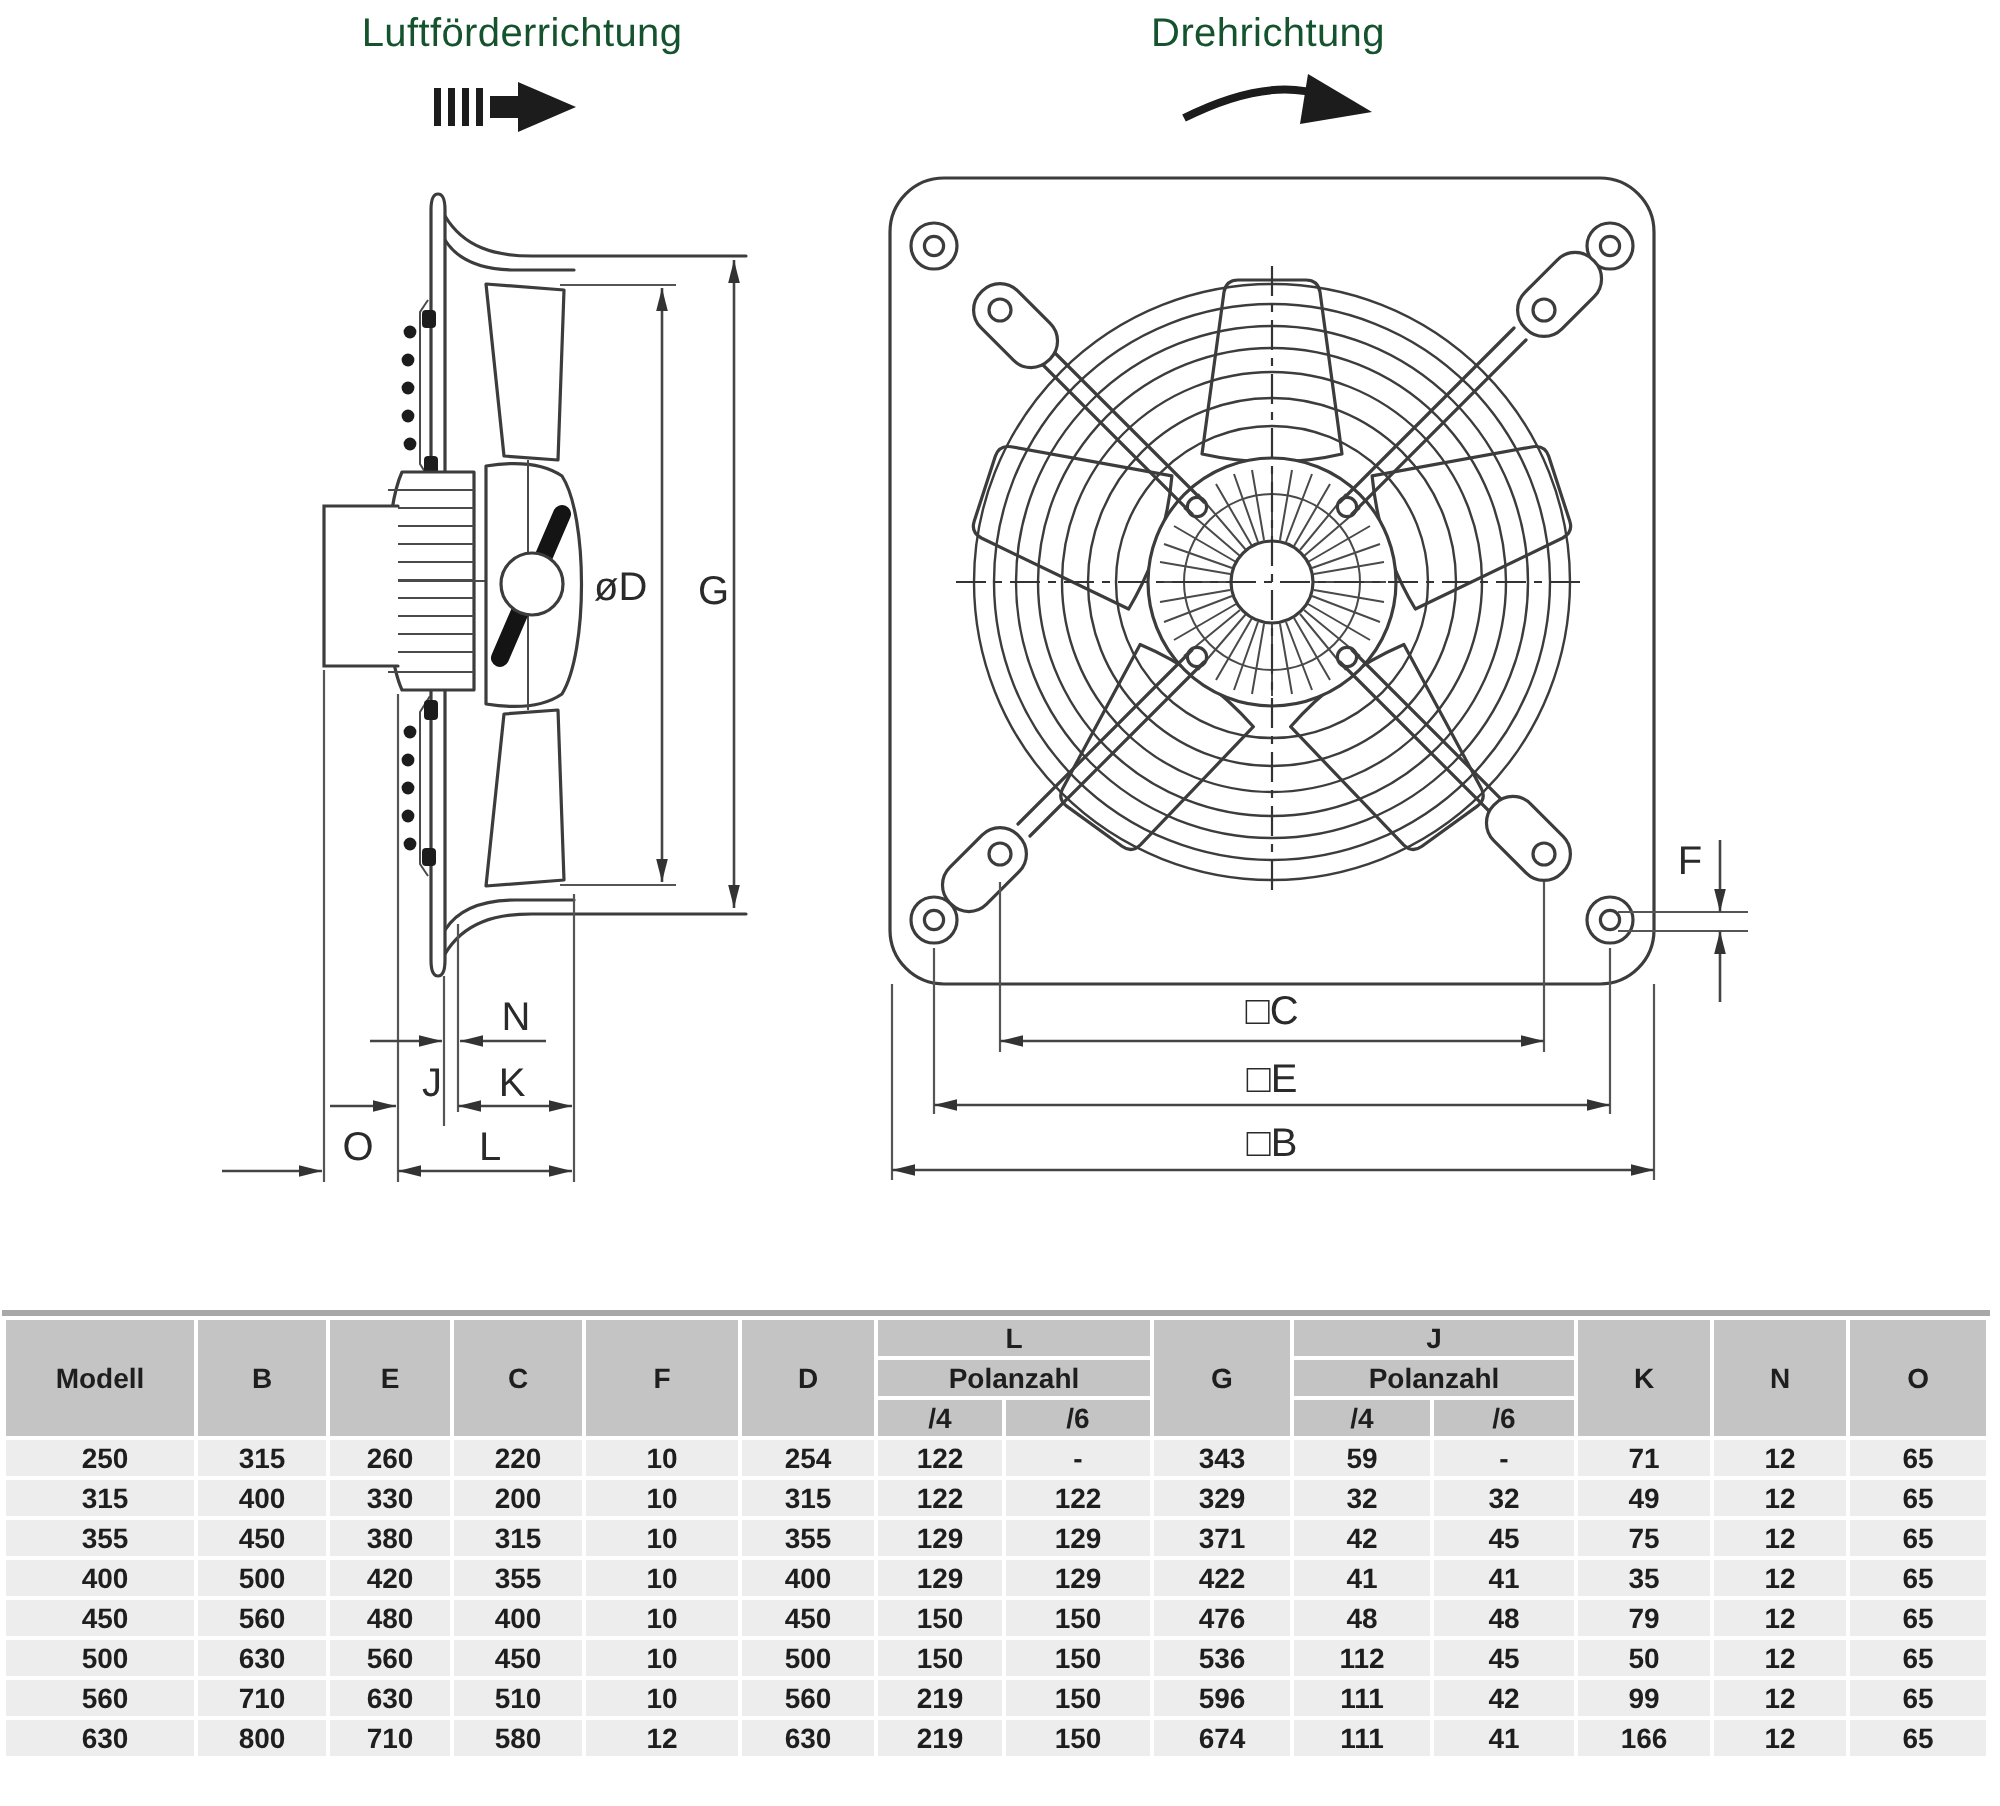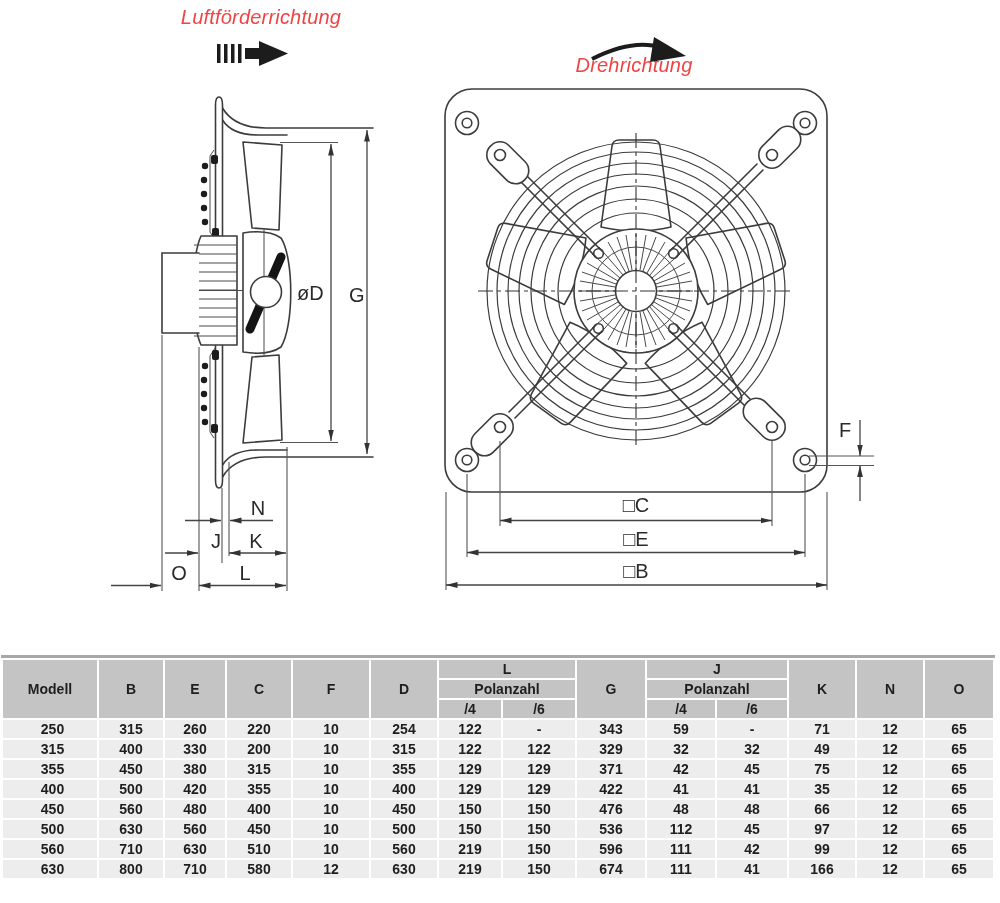--- a/index.html
+++ b/index.html
@@ -1,21 +1,21 @@
 <!DOCTYPE html>
 <html><head>
 <meta charset="utf-8">
 <style>
   html,body{margin:0;padding:0;background:#fff;}
   #stage{position:relative;width:1000px;height:903px;background:#fff;overflow:hidden;
          font-family:"Liberation Sans","DejaVu Sans",sans-serif;}
-  .title{position:absolute;top:6px;font-size:20px;font-weight:500;color:#ef4444;
-         text-align:center;letter-spacing:.2px;font-style:italic;}
+  .title{position:absolute;top:6px;font-size:20px;font-weight:500;color:#14532d;
+         text-align:center;letter-spacing:.2px;}
   #title-left{left:131px;width:260px;}
-  #title-right{left:504px;width:260px;margin-top:48px;}
+  #title-right{left:504px;width:260px;}
   svg{position:absolute;left:0;top:0;}
   .part{fill:#fff;stroke:#3c3c3c;stroke-width:1.6;stroke-linejoin:round;}
   .ln{fill:none;stroke:#3c3c3c;stroke-width:1.6;stroke-linecap:round;}
   .thin{fill:none;stroke:#4a4a4a;stroke-width:1;}
   .ext{fill:none;stroke:#555;stroke-width:1.1;}
   .dim{fill:none;stroke:#444;stroke-width:1.3;}
   .dimtext{font:400 20px "Liberation Sans","DejaVu Sans",sans-serif;fill:#2a2a2a;}
   .blk{fill:#1c1c1c;stroke:none;}
   
   #table-wrap{position:absolute;left:1px;top:655px;width:994px;}
@@ -320,37 +320,37 @@
         <td>560</td>
         <td>480</td>
         <td>400</td>
         <td>10</td>
         <td>450</td>
         <td>150</td>
         <td>150</td>
         <td>476</td>
         <td>48</td>
         <td>48</td>
-        <td>66</td>
+        <td>79</td>
         <td>12</td>
         <td>65</td>
       </tr>
       <tr>
         <td class="model">500</td>
         <td>630</td>
         <td>560</td>
         <td>450</td>
         <td>10</td>
         <td>500</td>
         <td>150</td>
         <td>150</td>
         <td>536</td>
         <td>112</td>
         <td>45</td>
-        <td>97</td>
+        <td>50</td>
         <td>12</td>
         <td>65</td>
       </tr>
       <tr>
         <td class="model">560</td>
         <td>710</td>
         <td>630</td>
         <td>510</td>
         <td>10</td>
         <td>560</td>

